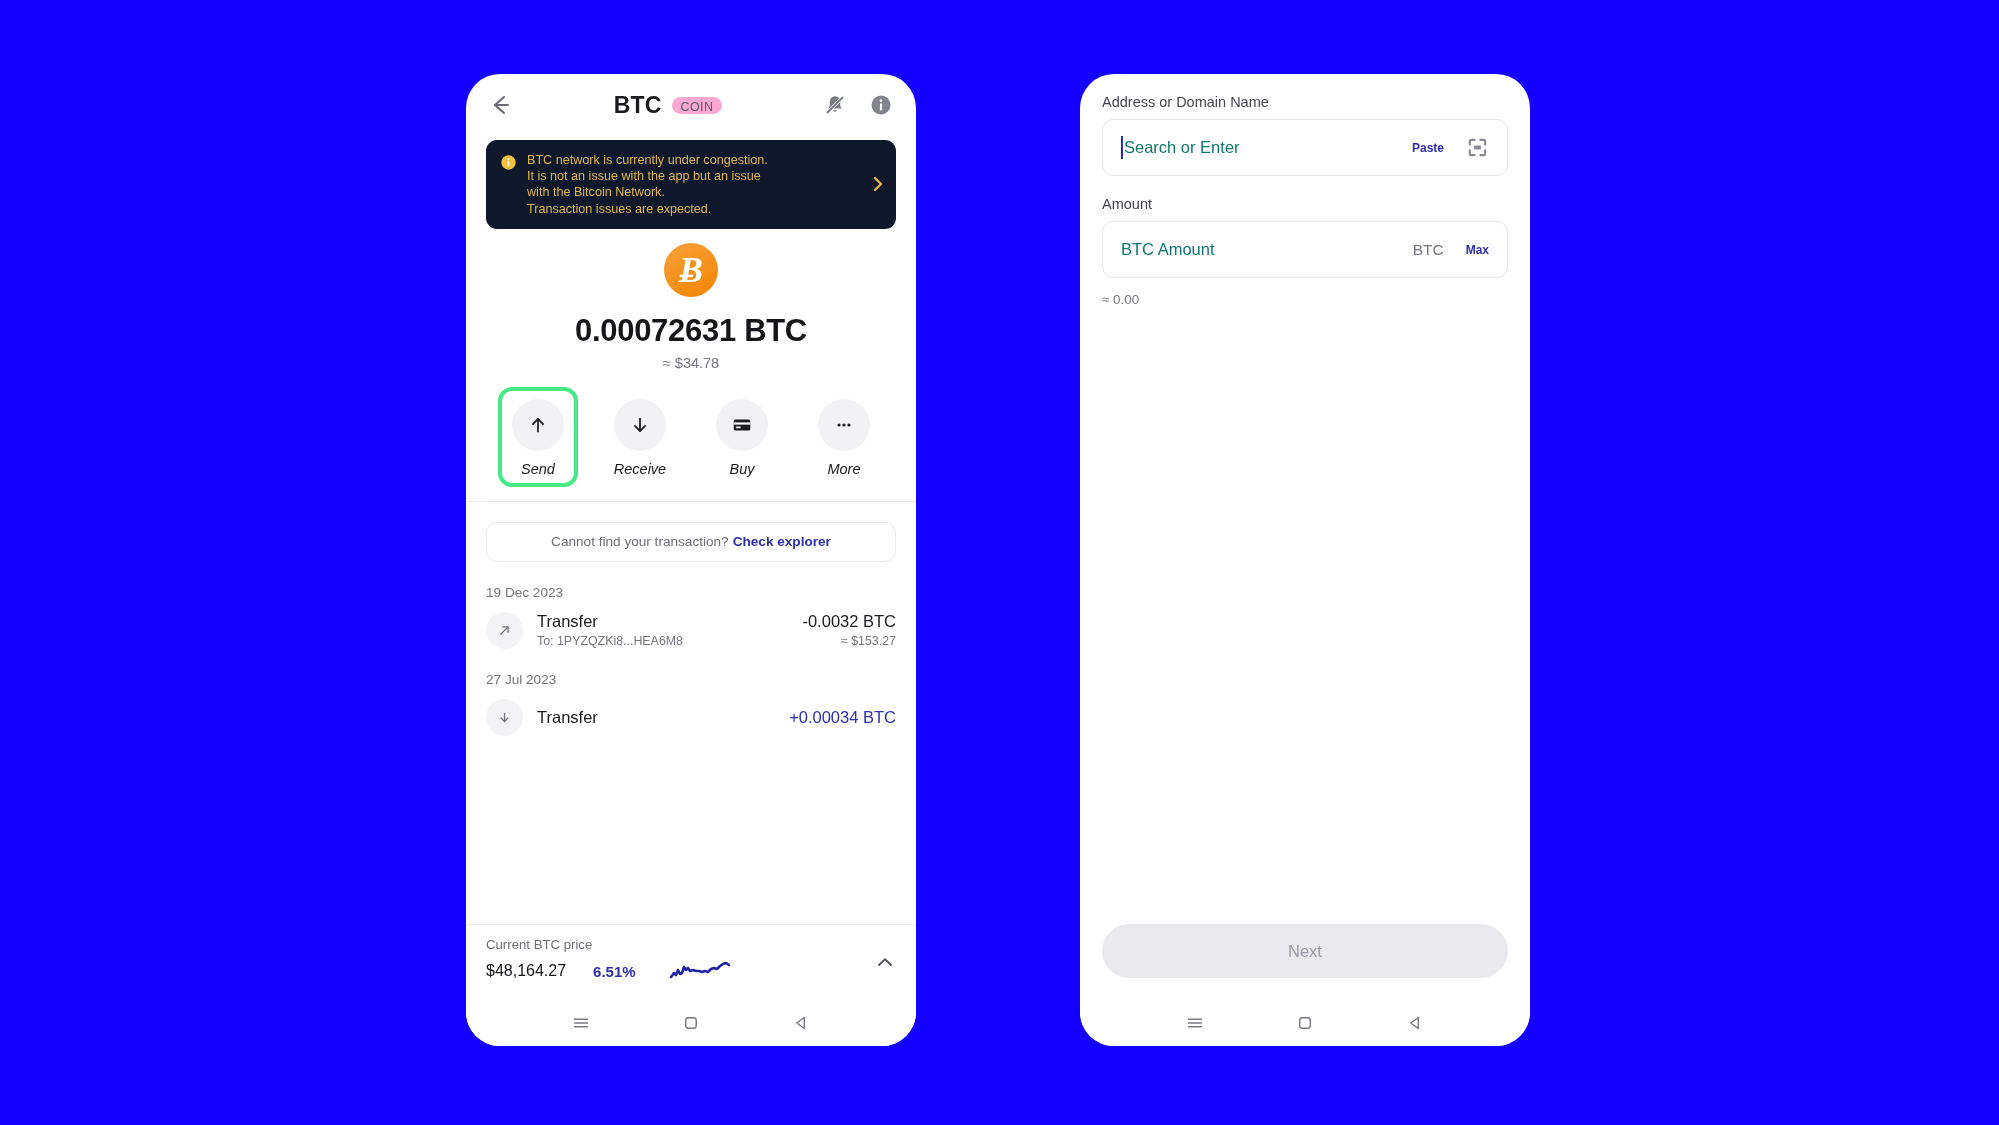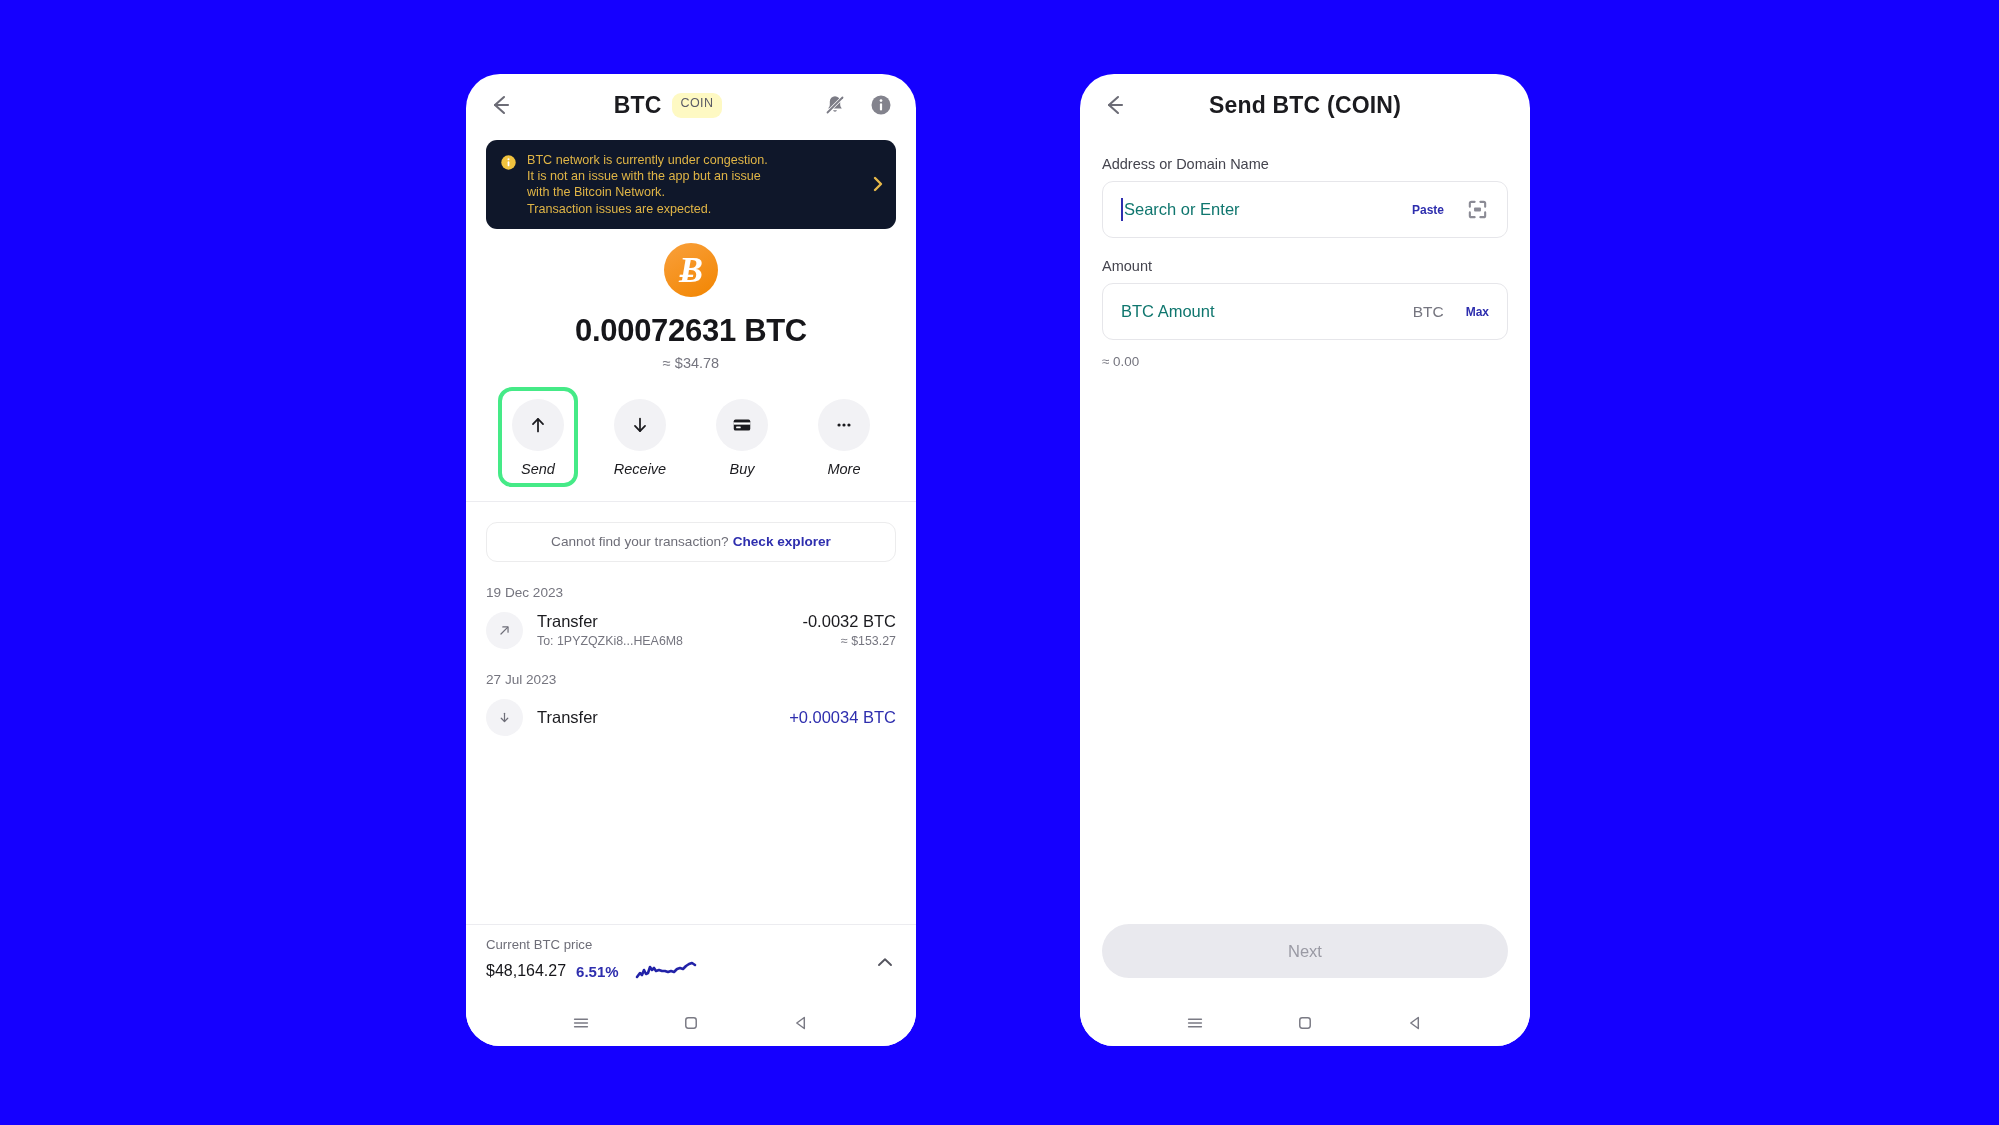--- a/index.html
+++ b/index.html
@@ -54,23 +54,23 @@
     justify-content: center;
     gap: 10px;
   }
   .appbar-title {
     font-size: 23px;
     font-weight: bold;
     color: #1b1b1f;
     letter-spacing: .2px;
   }
   .coin-chip {
-    background: #fef9c3;
+    background: #f9a8d4;
     border-radius: 9px;
-    padding: 3px 9px 8px;
+    padding: 3px 9px 0;
     font-size: 12.5px;
     color: #5a5a66;
     letter-spacing: .4px;
   }
   .appbar-actions { display: flex; align-items: center; gap: 20px; flex-shrink: 0; }
   .appbar-icon { width: 26px; height: 26px; cursor: pointer; }
   .appbar-spacer { width: 26px; flex-shrink: 0; }
 
   
   .banner {
@@ -217,21 +217,21 @@
     border-top: 1px solid #ececf0;
     padding: 12px 20px 14px;
     display: flex;
     align-items: center;
     flex-shrink: 0;
     background: #fff;
     cursor: pointer;
   }
   .price-left { flex: 1; }
   .price-label { font-size: 13.2px; color: #6e6e78; }
-  .price-value-row { display: flex; align-items: center; gap: 10px; margin-top: 4px; }
+  .price-value-row { display: flex; align-items: center; gap: 27px; margin-top: 4px; }
   .price-value { font-size: 16px; color: #16161a; }
   .price-change { font-size: 15px; color: #2e2eae; font-weight: bold; }
   .sparkline { margin-left: 6px; }
   .price-chevron { width: 22px; height: 22px; flex-shrink: 0; }
 
   
   .navbar {
     height: 46px;
     display: flex;
     align-items: center;
@@ -493,32 +493,20 @@
           </svg>
       </span>
     </div>
 
   </div>
 </div>
 
 <div class="phone" id="phone-right">
   <div class="screen">
 
-    <div class="appbar">
-      <span class="back-arrow">
-        <svg viewBox="0 0 26 26" width="26" height="26">
-            <path d="M16 5 L7 13 L16 21" fill="none" stroke="#6c6c76" stroke-width="2.1" stroke-linecap="round" stroke-linejoin="round"></path>
-            <line x1="7" y1="13" x2="20" y2="13" stroke="#6c6c76" stroke-width="2.1" stroke-linecap="round"></line>
-          </svg>
-      </span>
-      <div class="appbar-center">
-        <span class="appbar-title">Send BTC (COIN)</span>
-      </div>
-      <span class="appbar-spacer"></span>
-    </div>
 
     <div class="send-body">
 
       <div class="field-label">Address or Domain Name</div>
       <div class="input-box">
         <span class="input-caret"></span>
         <span class="input-placeholder">Search or Enter</span>
         <span class="input-action">Paste</span>
         <span class="qr-icon">
           <svg viewBox="0 0 24 24" width="23" height="23">

